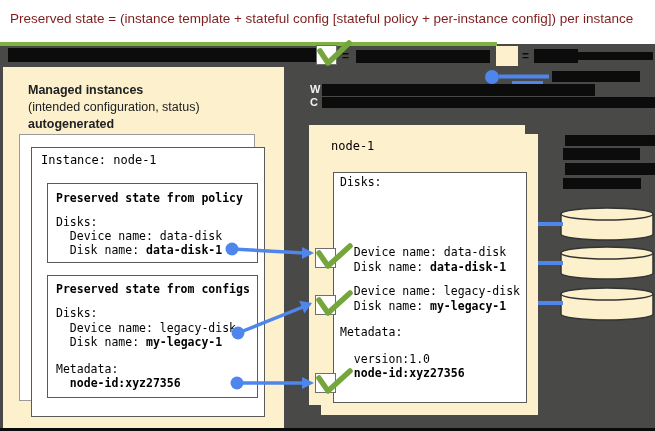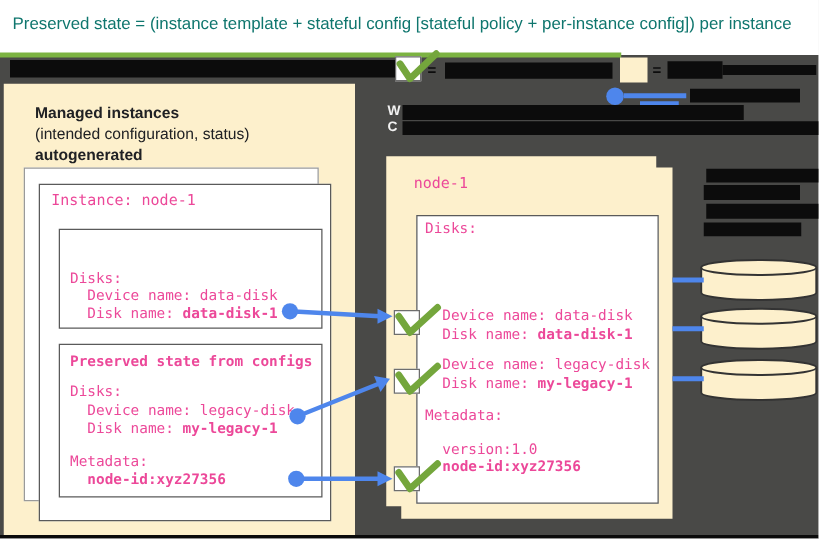--- a/index.html
+++ b/index.html
@@ -1,37 +1,37 @@
 <!DOCTYPE html>
 <html style="--beige: #fdf0cc; --dark-bg: #494947; --green-line: #7cb342; --green-check: #74a63c; --blue: #4e86ec; --bar-black: #0c0c0c;"><head>
 <meta charset="utf-8">
 <style>
   html,body{margin:0;padding:0;background:#fff;}
   .canvas{position:relative;width:655px;height:431px;overflow:hidden;background:#fff;
           font-family:"Liberation Sans",sans-serif;}
   .abs{position:absolute;}
-  .title{left:10px;top:11px;font-size:13.5px;color:#0f766e;white-space:nowrap;}
+  .title{left:10px;top:11px;font-size:13.5px;color:#7f1d1d;white-space:nowrap;}
   .dark{left:0;top:44px;width:655px;height:384px;background:var(--dark-bg,#494947);}
   .greenline{left:0;top:42px;width:497px;height:4px;background:var(--green-line,#7cb342);}
   .bottomstrip{left:0;top:428px;width:655px;height:3px;background:#0b0b0b;}
   .beige{background:var(--beige,#fdf0cc);}
   .panel-left{left:3px;top:67px;width:281px;height:361px;}
   .panel-right-back{left:309px;top:125px;width:216px;height:280px;}
   .panel-right-front{left:321px;top:134px;width:217px;height:281px;}
   .whitebox{background:#fff;border:1.5px solid #5a5a5a;box-sizing:border-box;}
   .backbox{background:#fff;border:1.5px solid #9a9a9a;box-sizing:border-box;}
   .lb-back{left:19px;top:134px;width:236px;height:267px;}
   .lb-front{left:31px;top:147px;width:234px;height:270px;}
   .inner1{left:47px;top:183px;width:211px;height:80px;}
   .inner2{left:47px;top:275px;width:211px;height:123px;}
   .rb-white{left:333px;top:172px;width:194px;height:231px;}
   .checkbox{width:21px;height:20px;background:#fff;border:1.5px solid #6e6e6e;box-sizing:border-box;}
   .bar{background:#0c0c0c;}
   .mline{font-family:"DejaVu Sans Mono",monospace;font-size:11.5px;line-height:14px;
-         color:#ec4899;white-space:pre;}
+         color:#000000;white-space:pre;}
   .mline b{font-weight:bold;}
   .sline{font-size:12.5px;line-height:17px;color:#202124;white-space:nowrap;}
   .eq{font-size:12px;font-weight:bold;color:#0c0c0c;}
   .frag{font-size:11px;font-weight:bold;color:#f2f2f2;}
   .cyl-label{font-family:"DejaVu Sans Mono",monospace;font-size:11.5px;color:#202124;
              text-align:center;padding-top:7px;box-sizing:border-box;}
   svg.overlay{position:absolute;left:0;top:0;width:655px;height:431px;pointer-events:none;}
 </style>
 </head>
 <body>
@@ -66,20 +66,21 @@
   <div class="abs beige panel-left"></div>
   <div class="abs sline" style="left:28px;top:82px;font-weight:bold;">Managed instances</div>
   <div class="abs sline" style="left:28px;top:99px;">(intended configuration, status)</div>
   <div class="abs sline" style="left:28px;top:116px;font-weight:bold;">autogenerated</div>
 
   <div class="abs backbox lb-back"></div>
   <div class="abs whitebox lb-front"></div>
   <div class="abs mline" style="left:41px;top:153px;font-size:12px;">Instance: node-1</div>
 
   <div class="abs whitebox inner1"></div>
+  <div class="abs mline" style="left:56px;top:191px;font-weight:bold;">Preserved state from policy</div>
   <div class="abs mline" style="left:56px;top:215px;">Disks:</div>
   <div class="abs mline" style="left:56px;top:229px;">  Device name: data-disk</div>
   <div class="abs mline" style="left:56px;top:243px;"><span>  Disk name: </span><b>data-disk-1</b></div>
 
   <div class="abs whitebox inner2"></div>
   <div class="abs mline" style="left:56px;top:282px;font-weight:bold;">Preserved state from configs</div>
   <div class="abs mline" style="left:56px;top:306px;">Disks:</div>
   <div class="abs mline" style="left:56px;top:321px;">  Device name: legacy-disk</div>
   <div class="abs mline" style="left:56px;top:335px;"><span>  Disk name: </span><b>my-legacy-1</b></div>
   <div class="abs mline" style="left:56px;top:362px;">Metadata:</div>

